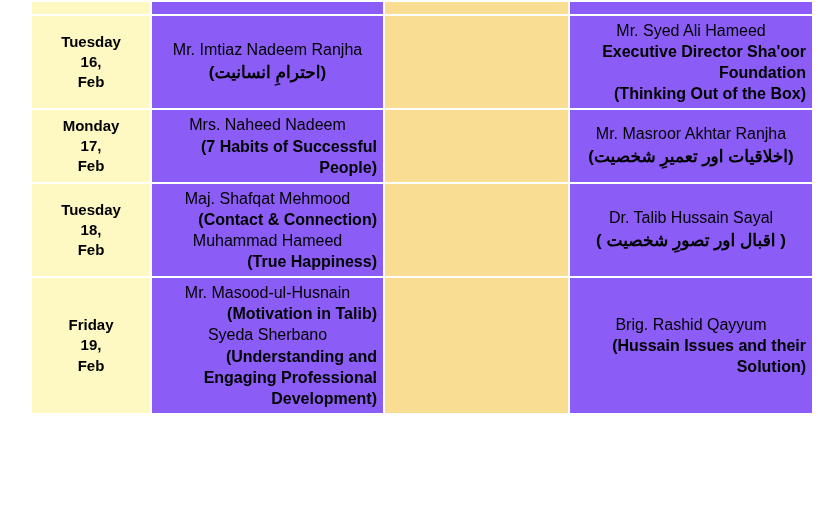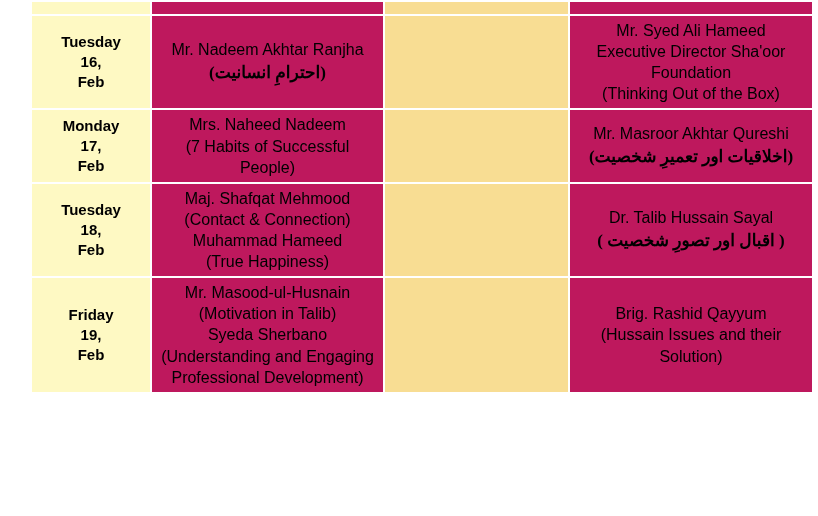--- a/index.html
+++ b/index.html
@@ -36,31 +36,31 @@
 
   td.day {
     background: #fef9c3;
     color: #000000;
     font-weight: bold;
     font-size: 15px;
     line-height: 1.35;
     border-left: 2px solid #ffffff;
   }
   td.sess {
-    background: #be185d;
+    background: #8b5cf6;
     color: #000000;
     font-size: 16px;
     line-height: 1.32;
   }
   td.blank {
     background: #f8dd93;
   }
-  .bold { font-weight: normal; }
+  .bold { font-weight: bold; text-align: right; }
   .urdu {
-    font-family: Liberation Serif, serif;
+    font-family: Liberation Sans, sans-serif;
     font-size: 17px;
     direction: rtl;
     font-weight: bold;
     line-height: 1.5;
   }
   .row-top-cut { height: 14px; }
   .line { display: block; }
 </style>
 </head>
 <body>
@@ -82,21 +82,21 @@
         <td class="sess row-top-cut"></td>
       </tr>
 
       <tr>
         <td class="day">
           <span class="line">Tuesday</span>
           <span class="line">16,</span>
           <span class="line">Feb</span>
         </td>
         <td class="sess">
-          <span class="line">Mr. Nadeem Akhtar Ranjha</span>
+          <span class="line">Mr. Imtiaz Nadeem Ranjha</span>
           <span class="line urdu">(احترامِ انسانیت)</span>
         </td>
         <td class="blank"></td>
         <td class="sess">
           <span class="line">Mr. Syed Ali Hameed</span>
           <span class="line bold">Executive Director Sha'oor Foundation</span>
           <span class="line bold">(Thinking Out of the Box)</span>
         </td>
       </tr>
 
@@ -105,21 +105,21 @@
           <span class="line">Monday</span>
           <span class="line">17,</span>
           <span class="line">Feb</span>
         </td>
         <td class="sess">
           <span class="line">Mrs. Naheed Nadeem</span>
           <span class="line bold">(7 Habits of Successful People)</span>
         </td>
         <td class="blank"></td>
         <td class="sess">
-          <span class="line">Mr. Masroor Akhtar Qureshi</span>
+          <span class="line">Mr. Masroor Akhtar Ranjha</span>
           <span class="line urdu">(اخلاقیات اور تعمیرِ شخصیت)</span>
         </td>
       </tr>
 
       <tr>
         <td class="day">
           <span class="line">Tuesday</span>
           <span class="line">18,</span>
           <span class="line">Feb</span>
         </td>

